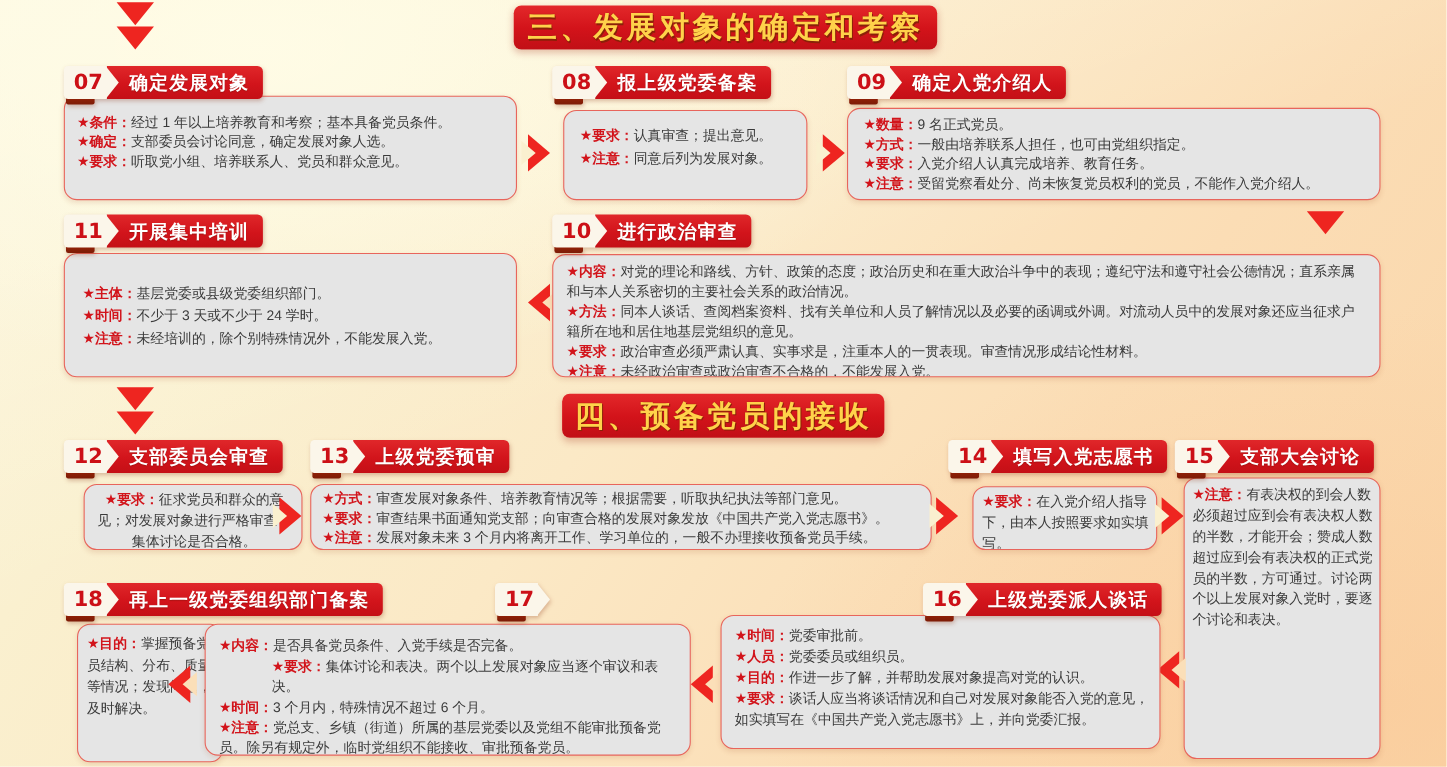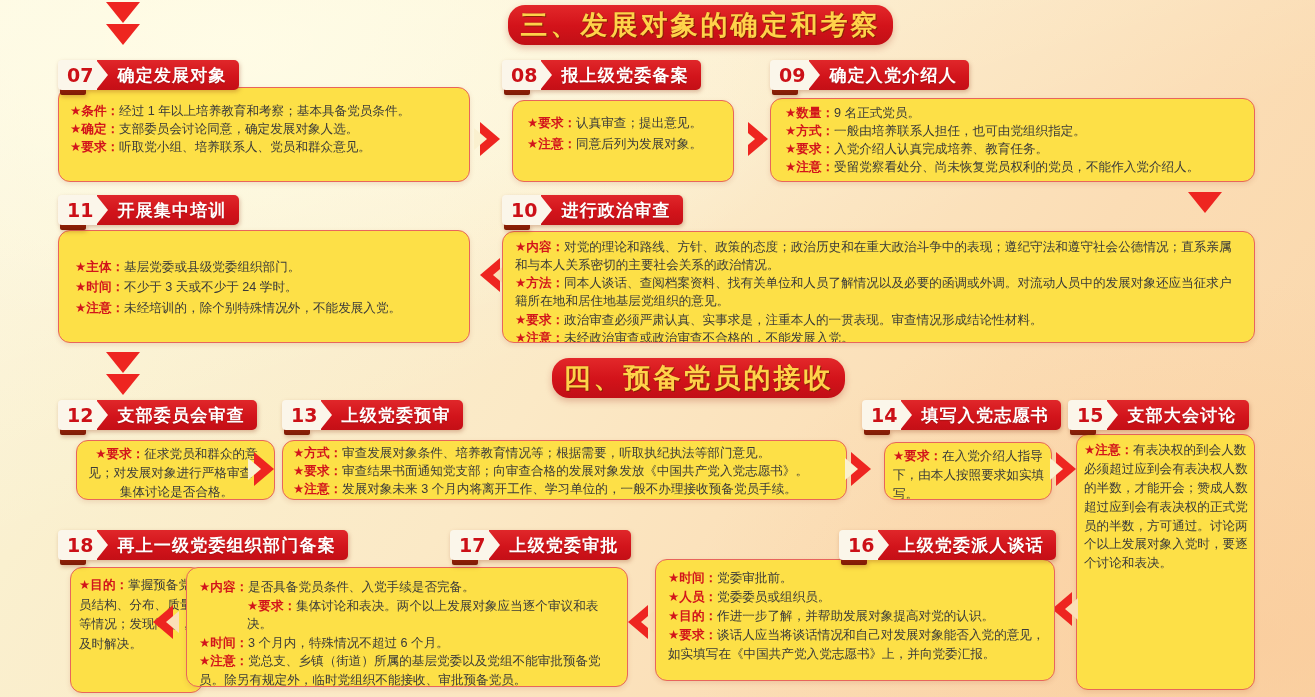--- a/index.html
+++ b/index.html
@@ -19,25 +19,24 @@
       radial-gradient(ellipse 800px 500px at 96% 92%, rgba(250,200,150,0.55), rgba(250,200,150,0) 72%),
       linear-gradient(160deg, rgba(255,255,240,0.5) 0%, rgba(255,255,240,0) 48%);
     pointer-events: none;
   }
   .stage { position: absolute; inset: 0; }
 
   
   .section-banner {
     position: absolute;
     background: linear-gradient(180deg, #e3282a 0%, #d3131a 52%, #c10f16 100%);
-    border-radius: 17px;
+    border-radius: 7px;
     box-shadow: 0 3px 7px rgba(160,40,20,0.28);
     display: flex; align-items: center; justify-content: center;
     padding: 0 26px;
-    margin-left: 41px;
   }
   .section-banner span {
     font-size: 27px; font-weight: bold; letter-spacing: 3px;
     color: #ffd24a;
     text-shadow: 1px 1px 0 #8a2108, 0 0 1px #8a2108;
     white-space: nowrap;
     font-family: "DejaVu Sans", "Liberation Sans", sans-serif;
   }
 
   
@@ -83,21 +82,21 @@
     font-size: 17px; font-weight: bold;
     letter-spacing: 1.2px;
     display: flex; align-items: center;
     padding: 0 12px 0 20px;
     border-radius: 0 5px 5px 0;
     white-space: nowrap;
     text-shadow: 0 1px 1px rgba(120,20,10,0.45);
   }
   .card-body {
     position: absolute;
-    background: #fde047;
+    background: #e5e5e5;
     border: 1.6px solid #e8655c;
     border-radius: 12px;
     box-shadow: 0 2px 5px rgba(170,90,50,0.16);
     overflow: hidden;
   }
   .card-body-inner { padding: 8px 11px; }
 
   .line {
     font-size: 12.6px;
     line-height: 1.44;
@@ -348,21 +347,20 @@
     </div>
   </div>
 
   <div class="arrow" style="left:153px; top:605px;">
     <div class="chev chev-l"></div>
   </div>
 
   <div class="card" style="left:186px; top:530px; width:442px; height:165px;">
     <div class="card-head" style="left:264px;">
       <div class="head-num">17</div>
-      <div class="head-title">上级党委审批</div>
     </div>
     <div class="card-body" style="left:0; top:37px; width:442px; height:120px;">
       <div class="card-body-inner" style="padding-top:10px; padding-left:12px; padding-right:8px;">
         <div class="line" style="line-height:1.47;"><span class="k"><span class="star">★</span><span>内容：</span></span><span>是否具备党员条件、入党手续是否完备。</span></div>
         <div class="line" style="line-height:1.47;margin-left:48px;"><span class="k"><span class="star">★</span><span>要求：</span></span><span>集体讨论和表决。两个以上发展对象应当逐个审议和表决。</span></div>
         <div class="line" style="line-height:1.47;"><span class="k"><span class="star">★</span><span>时间：</span></span><span>3 个月内，特殊情况不超过 6 个月。</span></div>
         <div class="line" style="line-height:1.47;"><span class="k"><span class="star">★</span><span>注意：</span></span><span>党总支、乡镇（街道）所属的基层党委以及党组不能审批预备党员。除另有规定外，临时党组织不能接收、审批预备党员。</span></div>
       </div>
     </div>
   </div>

